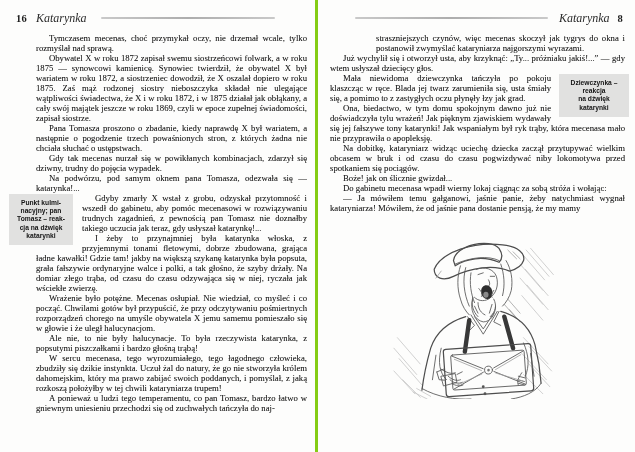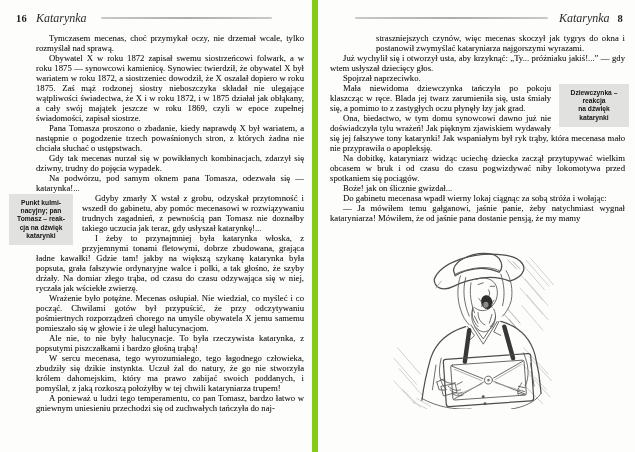--- a/index.html
+++ b/index.html
@@ -1,20 +1,20 @@
 <!DOCTYPE html>
 <html lang="pl"><head>
 <meta charset="utf-8">
 <style>
   html,body{margin:0;padding:0;}
   body{width:635px;height:452px;background:#ffffff;overflow:hidden;}
   .spread{display:flex;width:635px;height:452px;background:#fdfdfc;
           font-family:"Liberation Serif",serif;color:#1c1c1c;}
   .page{position:relative;box-sizing:border-box;height:452px;}
-  .page-left{width:318px;border-right:6px solid #84cc16;}
+  .page-left{width:318px;border-right:3px solid #84cc16;}
   .page-right{width:317px;}
 
   
   .header{display:flex;align-items:center;margin-top:12px;height:12px;}
   .page-left  .header{padding-left:16px;padding-right:40px;}
   .page-right .header{padding-left:37px;padding-right:12px;}
   .pagenum{font-weight:bold;font-size:10.5px;letter-spacing:.2px;}
   .runtitle{font-style:italic;font-size:12px;color:#2a2a2a;}
   .page-left  .runtitle{margin-left:9px;}
   .page-right .runtitle{margin-right:8px;margin-left:11px;}
@@ -78,27 +78,26 @@
 
   <div class="page page-right">
     <div class="header">
       <span class="rule"></span>
       <span class="runtitle">Katarynka</span>
       <span class="pagenum">8</span>
     </div>
     <div class="bodycol">
         <p class="para no-indent">straszniejszych czynów, więc mecenas skoczył jak tygrys do okna i postanowił zwymyślać kataryniarza najgorszymi wyrazami.</p>
         <p class="para">Już wychylił się i otworzył usta, aby krzyknąć: „Ty... próżniaku jakiś!...” — gdy wtem usłyszał dziecięcy głos.</p>
-        <p class="para">Spojrzał naprzeciwko.</p>
         <div class="margin-note note-right">Dziewczynka –
 reakcja
 na dźwięk
 katarynki</div>
         <p class="para">Mała niewidoma dziewczynka tańczyła po pokoju klaszcząc w ręce. Blada jej twarz zarumieniła się, usta śmiały się, a pomimo to z zastygłych oczu płynęły łzy jak grad.</p>
-        <p class="para">Ona, biedactwo, w tym domu synowcowi dawno już nie doświadczyła tylu wrażeń! Jak pięknym zjawiskiem wydawały się jej fałszywe tony katarynki! Jak wspaniałym był ryk trąby, która mecenasa mało nie przyprawiła o apopleksję.</p>
+        <p class="para">Ona, biedactwo, w tym domu spokojnym dawno już nie doświadczyła tylu wrażeń! Jak pięknym zjawiskiem wydawały się jej fałszywe tony katarynki! Jak wspaniałym był ryk trąby, która mecenasa mało nie przyprawiła o apopleksję.</p>
         <p class="para">Na dobitkę, kataryniarz widząc uciechę dziecka zaczął przytupywać wielkim obcasem w bruk i od czasu do czasu pogwizdywać niby lokomotywa przed spotkaniem się pociągów.</p>
         <p class="para">Boże! jak on ślicznie gwizdał...</p>
         <p class="para">Do gabinetu mecenasa wpadł wierny lokaj ciągnąc za sobą stróża i wołając:</p>
         <p class="para">— Ja mówiłem temu gałganowi, jaśnie panie, żeby natychmiast wygnał kataryniarza! Mówiłem, że od jaśnie pana dostanie pensją, że my mamy</p>
       </div>
 
     <svg class="illo" width="176" height="184" viewBox="0 0 200 210" role="img" aria-label="Pencil sketch of a singing organ grinder in a wide-brimmed hat with a barrel organ strapped to his chest">
 
       <path class="hatch" d="M150 44 l26 30 M155 40 l26 30 M160 38 l26 30 M148 56 l26 30 M154 62 l26 30 M148 72 l26 30 M156 80 l24 28 M150 92 l24 28"></path>
       <path class="hatch-dk" d="M134 96 l14 16 M130 102 l14 16 M136 108 l12 14"></path>

